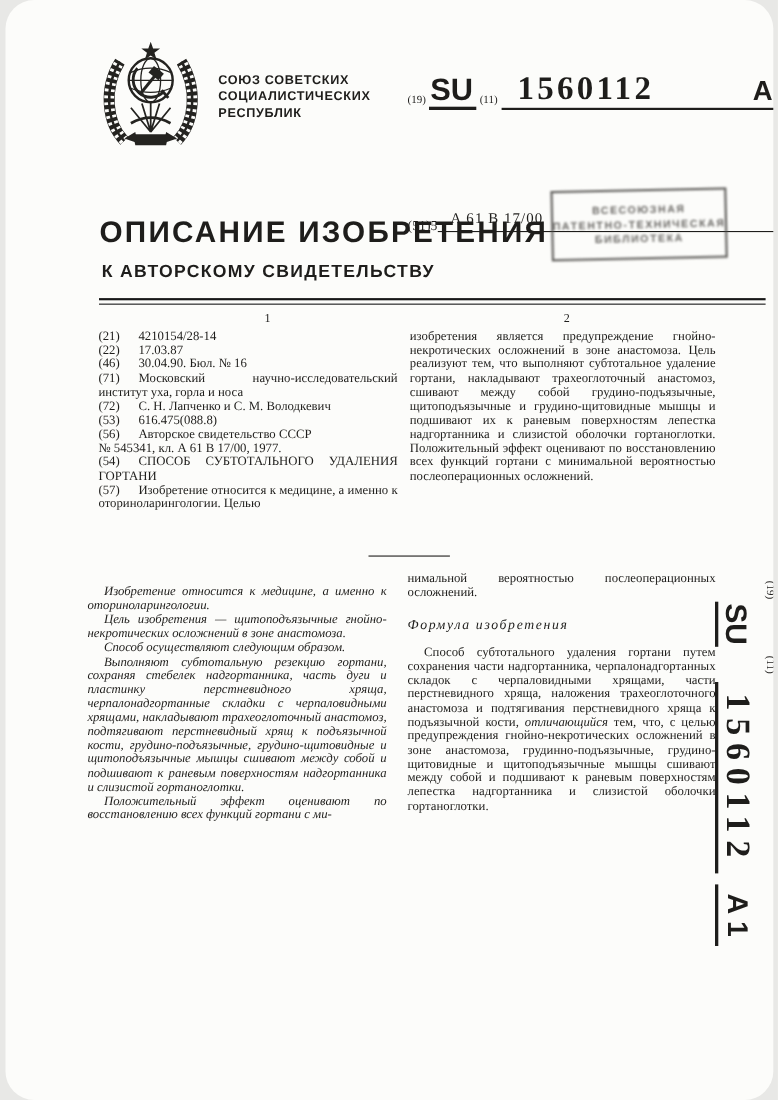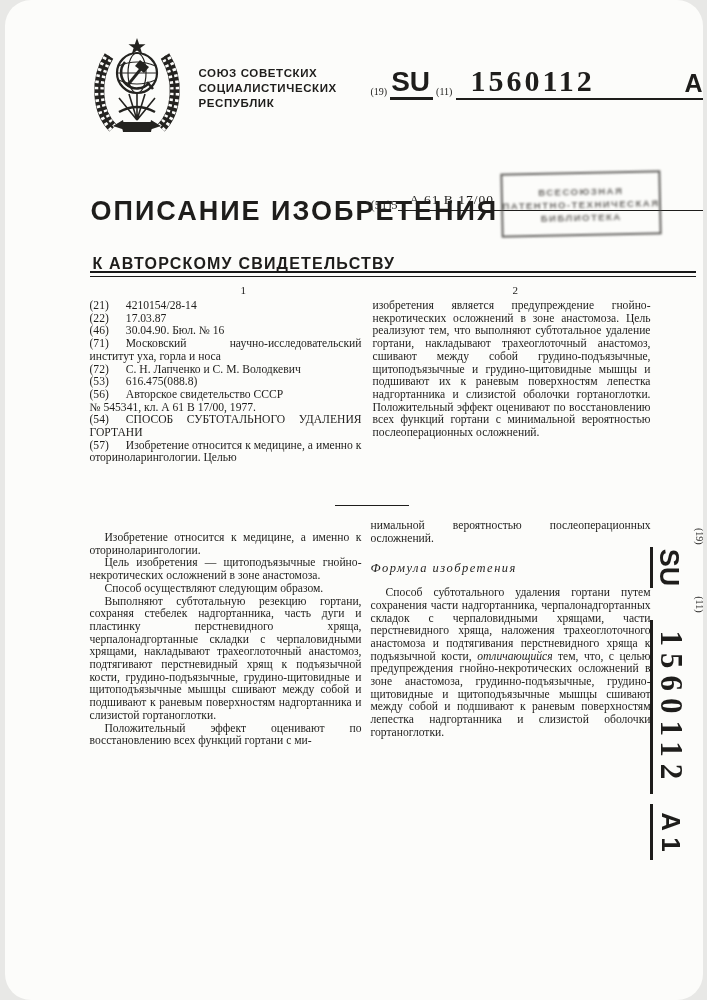--- a/index.html
+++ b/index.html
@@ -9,21 +9,21 @@
     font-family:"Liberation Serif","DejaVu Serif",serif;
     border-radius:26px;
   }
   .sans{font-family:"Liberation Sans","DejaVu Sans",sans-serif;}
 
   
   .emblem{position:absolute;left:86px;top:36px;width:92px;height:102px;}
   .country{position:absolute;left:194px;top:66px;font-weight:bold;font-size:11.5px;line-height:15px;letter-spacing:.6px;}
   .committee{position:absolute;left:90px;top:152px;font-weight:bold;font-size:11.5px;line-height:14px;letter-spacing:.4px;}
   .doc-title{position:absolute;left:86px;top:196px;font-weight:bold;font-size:27px;letter-spacing:2px;white-space:nowrap;}
-  .doc-sub{position:absolute;left:88px;top:255px;font-weight:bold;font-size:16px;letter-spacing:1.2px;white-space:nowrap;}
+  .doc-sub{position:absolute;left:88px;top:239px;font-weight:bold;font-size:16px;letter-spacing:1.2px;white-space:nowrap;}
 
   .pub-row{position:absolute;left:366px;top:66px;display:flex;align-items:flex-end;}
   .code-small{font-size:10px;line-height:1;}
   .pub-row .code-small{margin:0 3px 3px 0;}
   .su{font-weight:bold;font-size:28px;line-height:1;border-bottom:3.5px solid #1e1d1b;padding:0 3px 1px 1px;}
   .pub-row .code11{margin:0 2px 3px 3px;}
   .numwrap{border-bottom:2.5px solid #1e1d1b;margin-left:2px;width:252px;display:flex;justify-content:space-between;align-items:flex-end;padding:0 10px 2px 14px;}
   .pub-number{font-weight:bold;font-size:30px;line-height:1;letter-spacing:3px;}
   .kind-code{font-weight:bold;font-size:25px;line-height:1;white-space:pre;}
 
@@ -50,21 +50,21 @@
   .col{position:absolute;font-size:11.6px;line-height:12.7px;text-align:justify;}
   .biblio-left{left:85px;top:300px;width:272px;}
   .biblio-right{left:368px;top:300px;width:278px;}
   .col p{margin:0;}
   .bib-code{margin-right:17px;}
   .bib-line2{display:block;}
 
   .mid-divider{position:absolute;left:330px;top:505px;width:74px;border-top:1.8px solid #1e1d1b;}
 
   
-  .body-left{left:85px;top:532px;width:272px;}
+  .body-left{left:75px;top:532px;width:272px;font-style:italic;}
   .body-right{left:366px;top:520px;width:280px;}
   .body-left p,.body-right p.ind{text-indent:15px;}
   .formula-heading{font-style:italic;font-size:12.5px;letter-spacing:1.5px;margin:17px 0 12px 0 !important;text-indent:0 !important;}
   .it{font-style:italic;margin-top:11px;}
 
   
   .sidebar{
     position:absolute;left:701px;top:528px;width:392px;height:56px;
     transform:rotate(90deg);transform-origin:top left;
     display:flex;align-items:flex-end;

